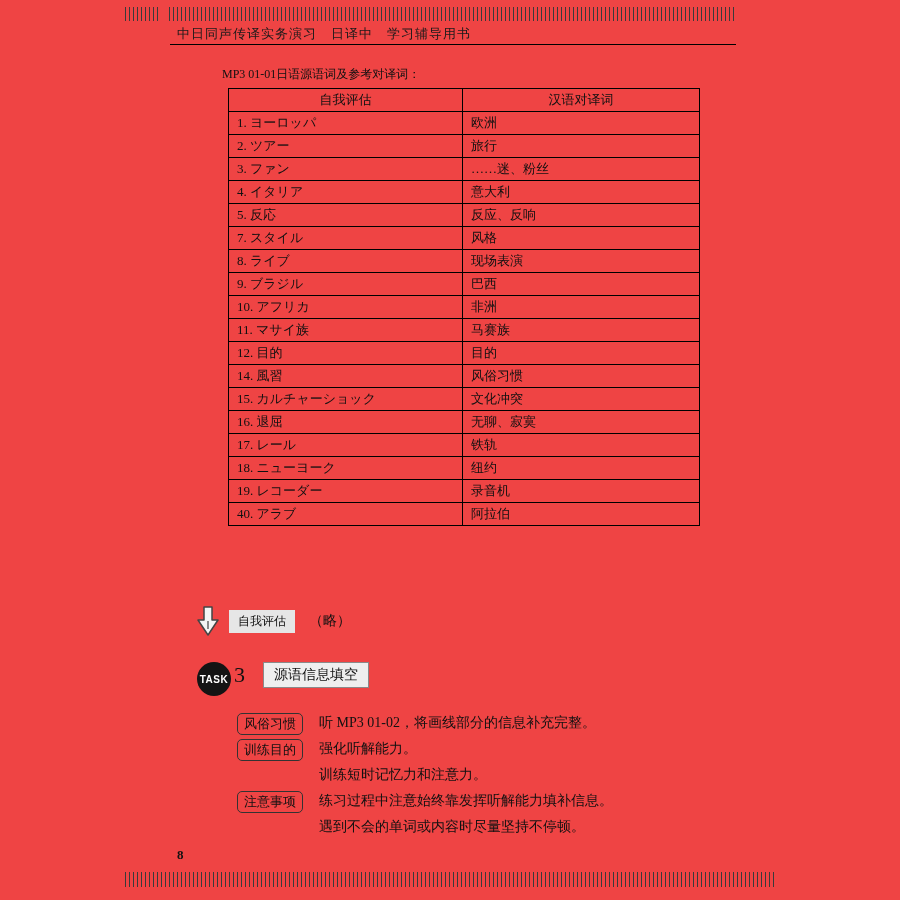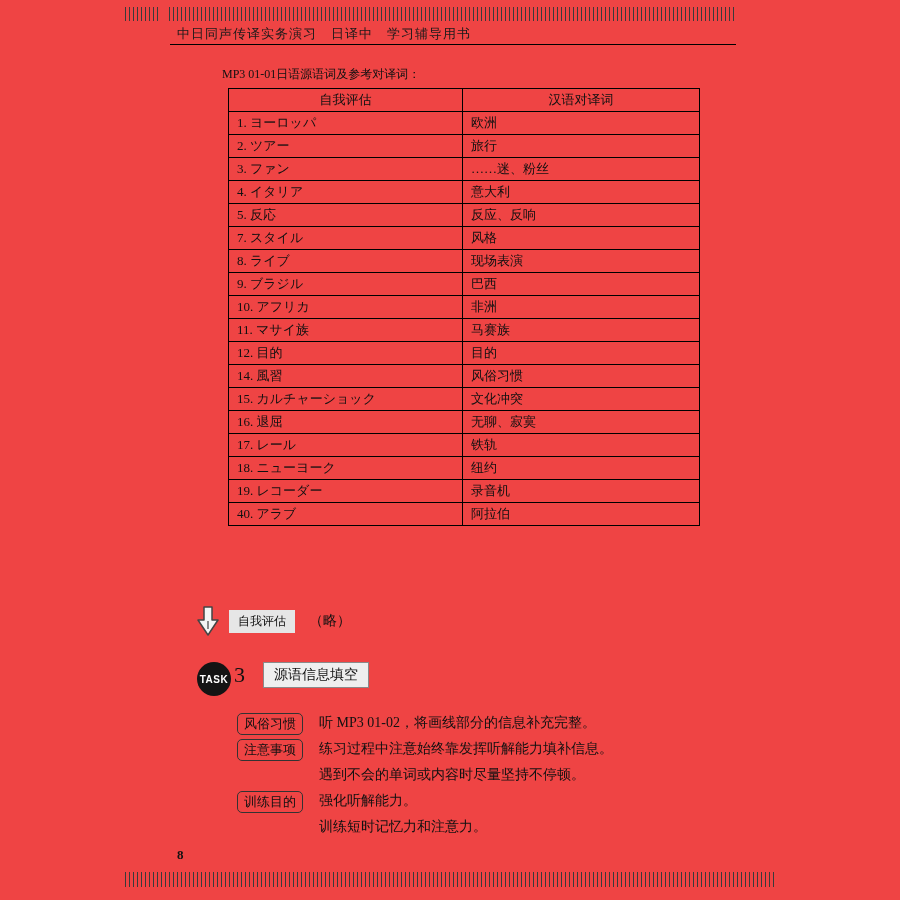--- a/index.html
+++ b/index.html
@@ -163,31 +163,31 @@
   </div>
 
   <div class="sections">
       <div class="section-row">
         <span class="section-label">风俗习惯</span>
         <div class="section-lines">
           <div class="section-line">听 MP3 01-02，将画线部分的信息补充完整。</div>
         </div>
       </div>
       <div class="section-row">
+        <span class="section-label">训练目的</span>
+        <div class="section-lines">
+          <div class="section-line">强化听解能力。</div>
+          <div class="section-line">训练短时记忆力和注意力。</div>
+        </div>
+      </div>
+      <div class="section-row">
         <span class="section-label">注意事项</span>
         <div class="section-lines">
           <div class="section-line">练习过程中注意始终靠发挥听解能力填补信息。</div>
           <div class="section-line">遇到不会的单词或内容时尽量坚持不停顿。</div>
-        </div>
-      </div>
-      <div class="section-row">
-        <span class="section-label">训练目的</span>
-        <div class="section-lines">
-          <div class="section-line">强化听解能力。</div>
-          <div class="section-line">训练短时记忆力和注意力。</div>
         </div>
       </div>
     </div>
 
   <div class="page-number">8</div>
 
   <div class="ticks ticks-bottom"></div>
 
 </div>
 

